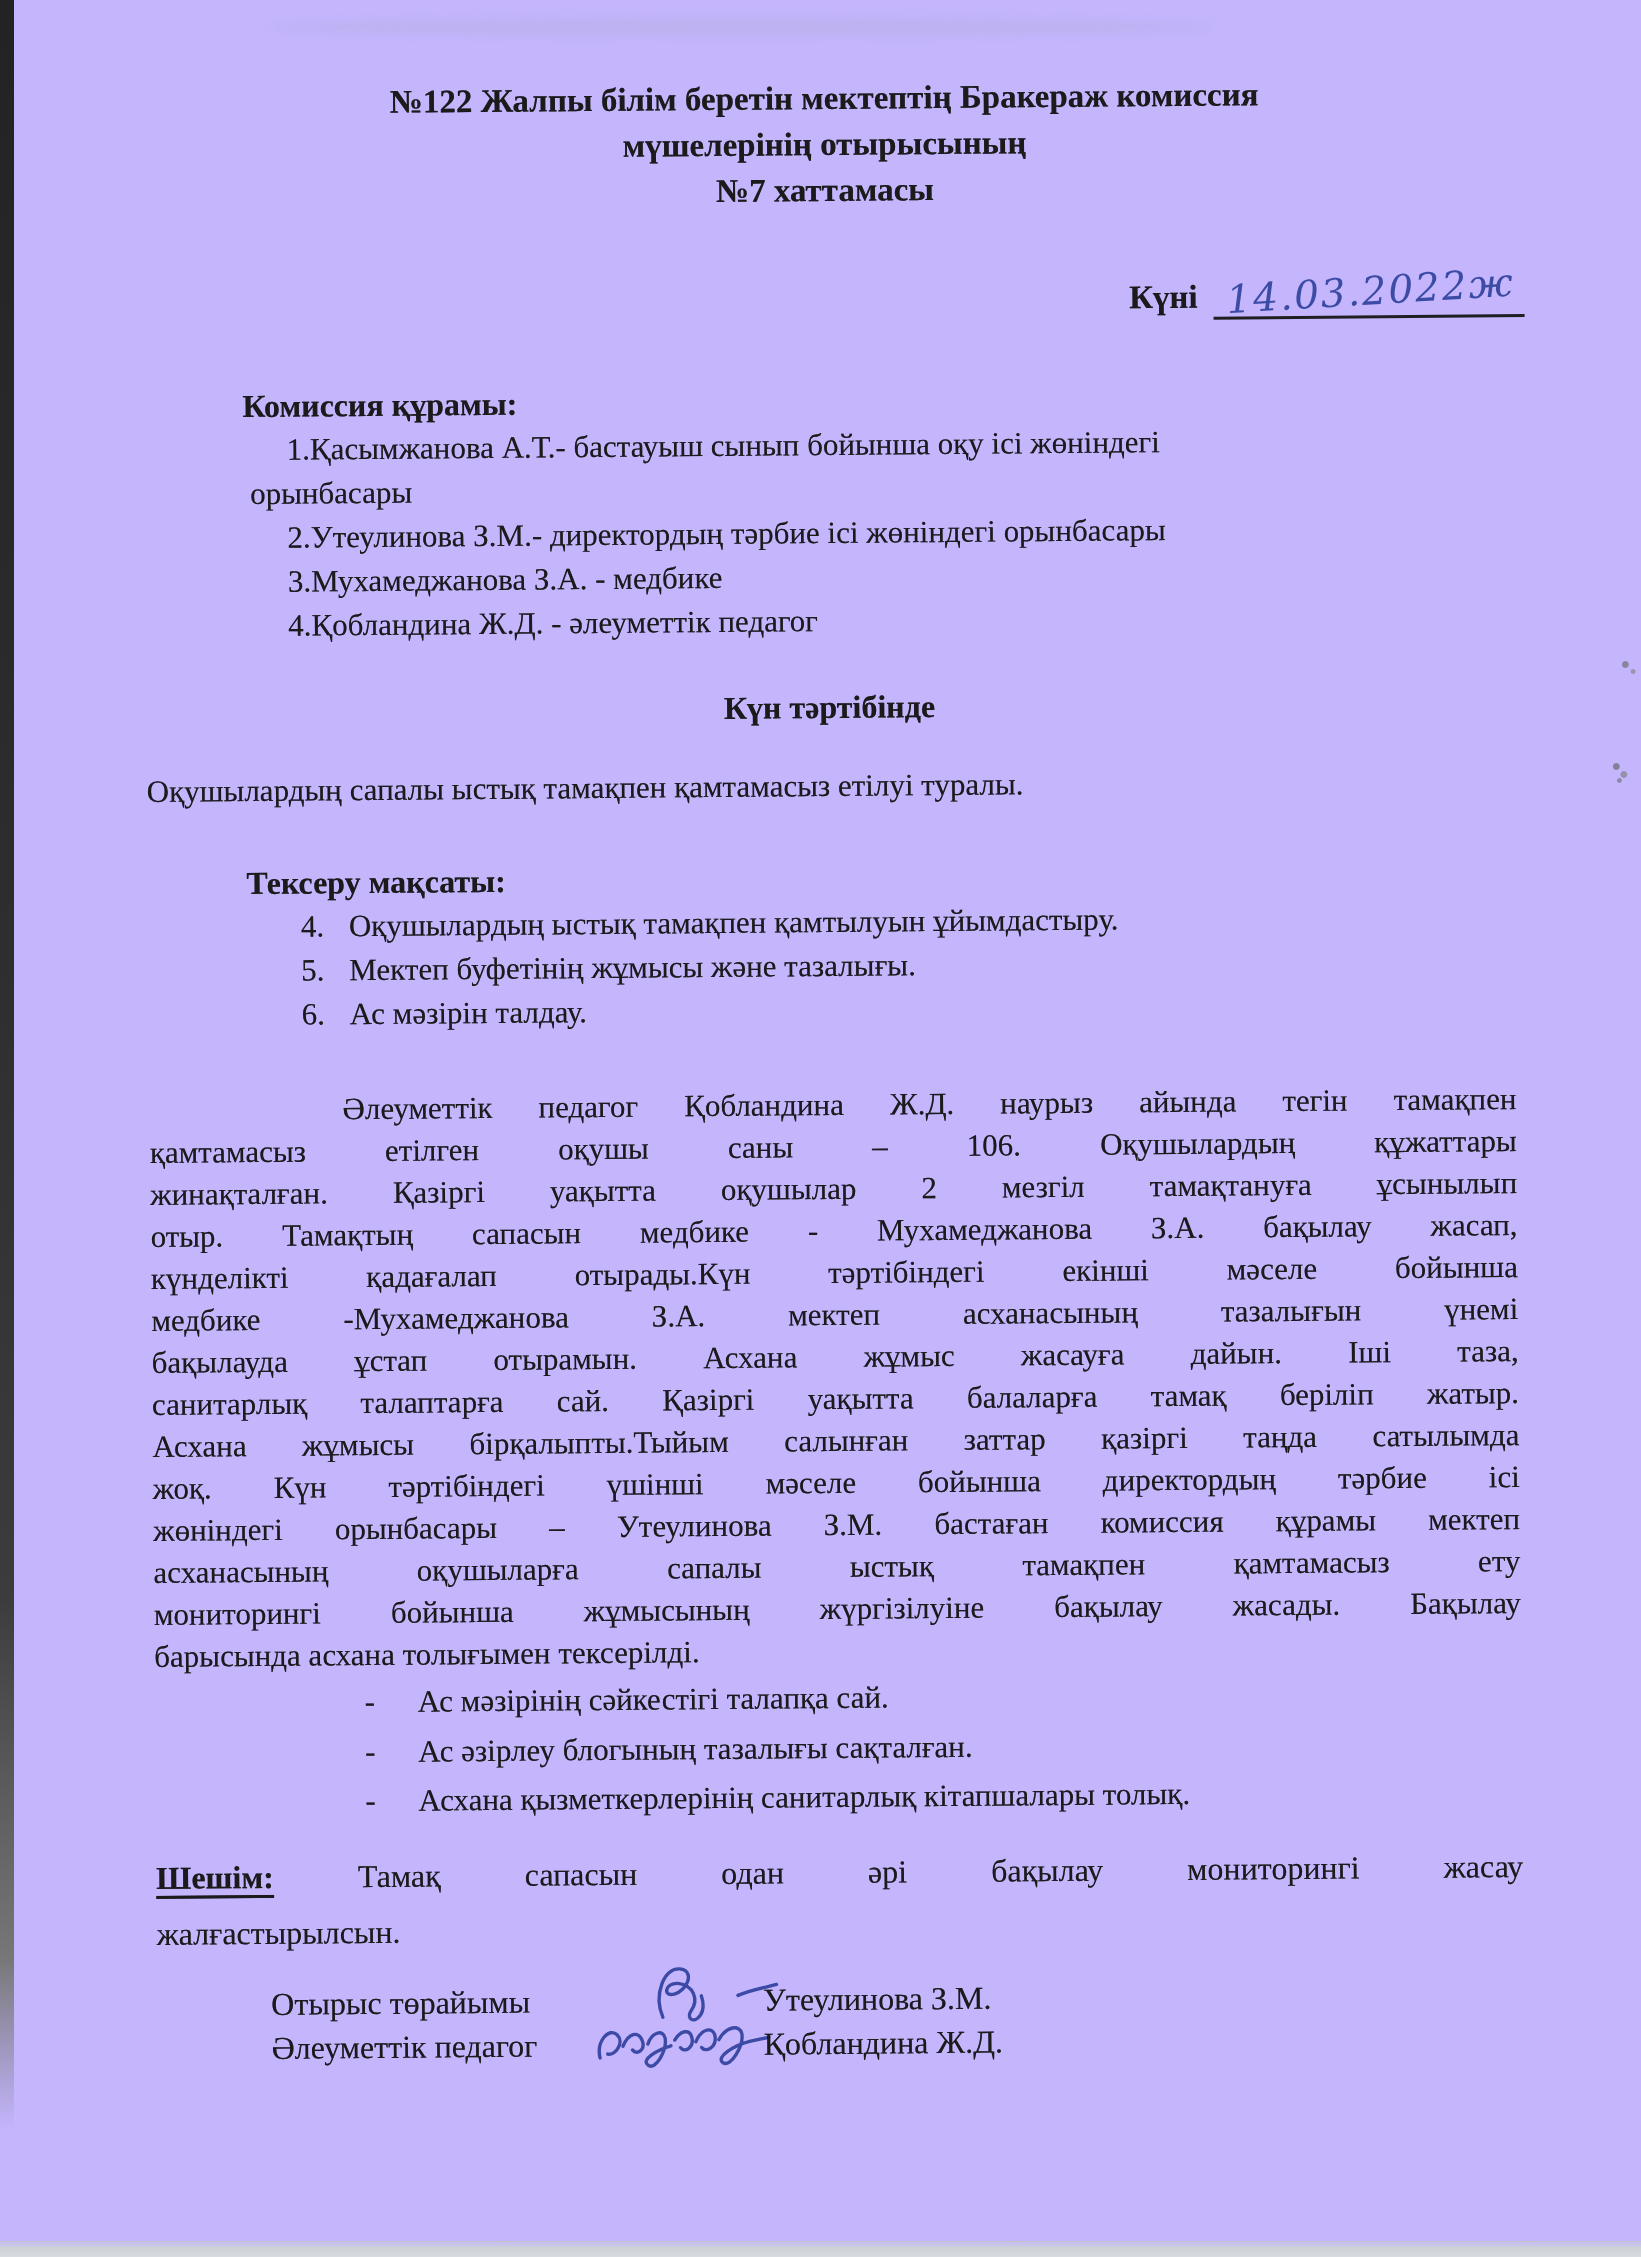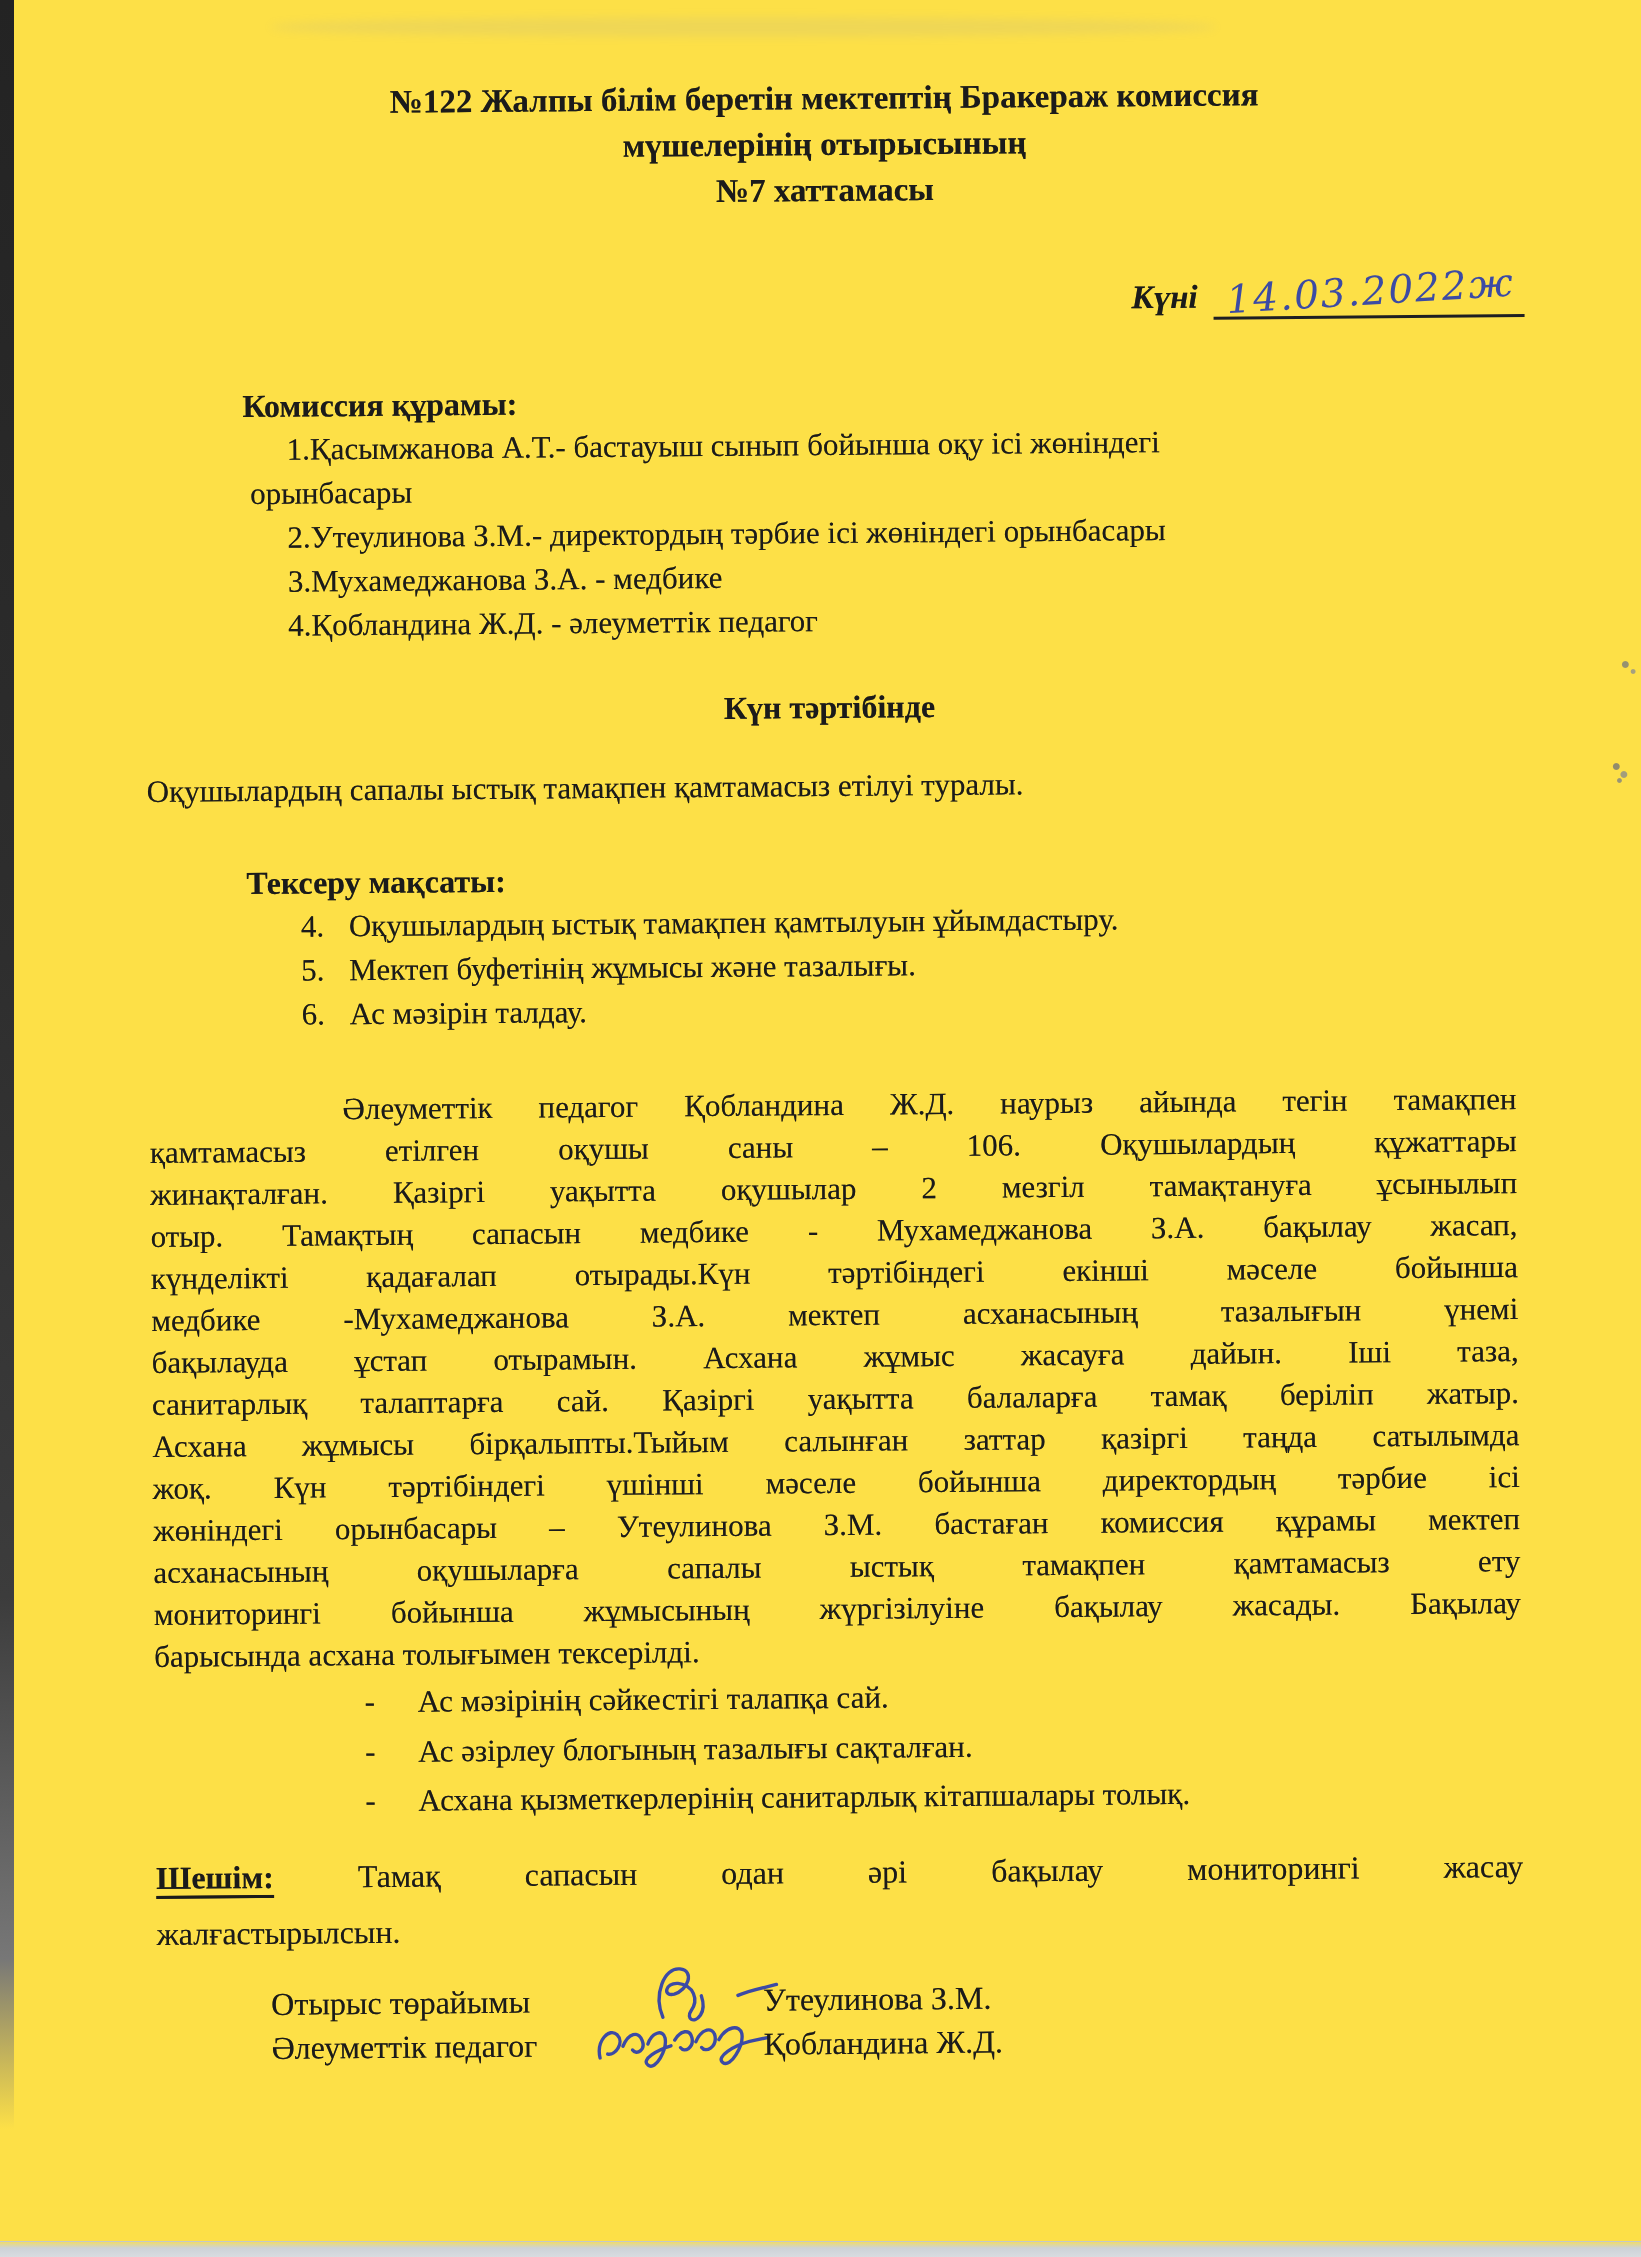--- a/index.html
+++ b/index.html
@@ -1,19 +1,19 @@
 <!DOCTYPE html>
 <html><head>
 <meta charset="utf-8">
 <style>
   html,body{margin:0;padding:0;background:#ffffff;}
   .scan{
     position:relative;
     width:1641px;height:2257px;
-    background:#fde047;
+    background:#c4b5fd;
     overflow:hidden;
     font-family:"Liberation Serif","DejaVu Serif",serif;
     color:#1b1b1b;
   }
   
   .edge-left{
     position:absolute;left:0;top:0;width:13.5px;height:2129px;
     background:linear-gradient(180deg,#232323 0%,#2e2e2e 45%,#3c3c3c 75%,#777 92%,rgba(130,130,130,0) 100%);
   }
   .edge-bottom{
@@ -34,21 +34,21 @@
                radial-gradient(circle at 66% 62%,#84878e 0 2.9px,transparent 3.9px),
                radial-gradient(circle at 45% 86%,#7a7d84 0 1.9px,transparent 2.9px);}
   
   .content{
     position:absolute;left:147px;top:0;width:1367px;
     transform:rotate(-0.5deg);transform-origin:50% 40%;
     text-shadow:0 0 0.4px rgba(0,0,0,.5);
   }
   .title{padding-top:75px;text-align:center;font-weight:bold;font-size:33px;line-height:46px;}
   .date-row{margin-top:62px;margin-right:-15.4px;text-align:right;font-size:33px;height:54px;white-space:nowrap;}
-  .date-label{font-weight:bold;font-style:italic;}
+  .date-label{font-weight:bold;}
   .date-underline{display:inline-block;border-bottom:3.9px solid #1f1f22;margin-left:15.4px;padding:0 9.7px 0 13.5px;}
   .date-hand{
     display:inline-block;font-family:"DejaVu Serif",serif;font-style:italic;
     font-size:39px;color:#3c4ba4;letter-spacing:1.9px;
     transform:rotate(-3deg) translateY(-1.9px);text-shadow:none;
   }
   .commission{margin-top:50px;font-size:31px;line-height:44px;}
   .sec-h{font-weight:bold;padding-left:99px;font-size:32px;}
   .member-line.first{padding-left:143px;}
   .member-line.cont{padding-left:106px;}

